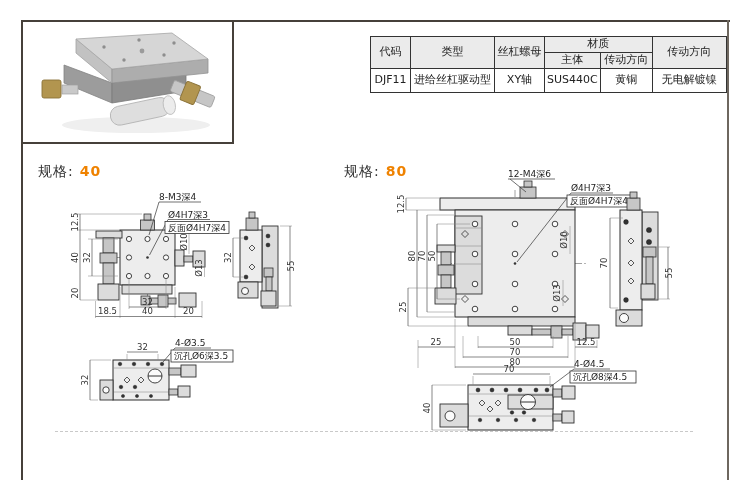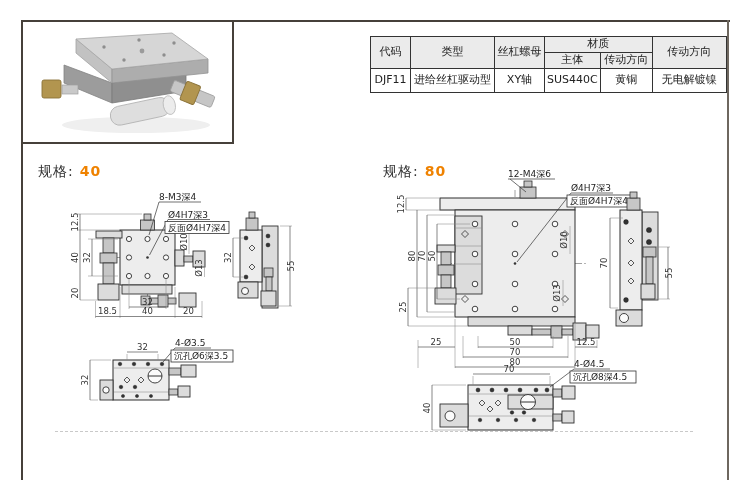--- a/index.html
+++ b/index.html
@@ -101,21 +101,21 @@
     <td>SUS440C</td>
     <td>黄铜</td>
     <td>无电解镀镍</td>
   </tr>
 </tbody>
   </table>
 
 <div class="spec-heading" style="left:38px;top:163px">
   <span>规格:</span><span class="val">40</span>
 </div>
-<div class="spec-heading" style="left:383px;top:163px">
+<div class="spec-heading" style="left:344px;top:163px">
   <span>规格:</span><span class="val">80</span>
 </div>
 
 <div class="sep-dashed"></div>
 
 <svg style="left:55px;top:180px" width="295" height="252" viewBox="0 0 295 252">
 
   <g>
     <line class="cl" x1="48" y1="77.5" x2="137" y2="77.5"></line>
       <line class="cl" x1="92.5" y1="34" x2="92.5" y2="122"></line>

